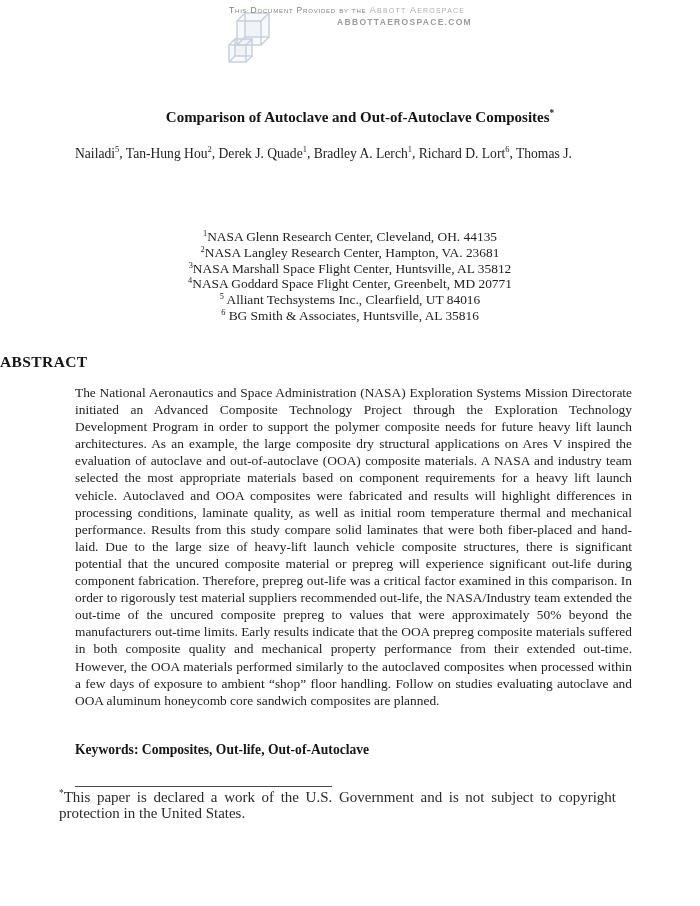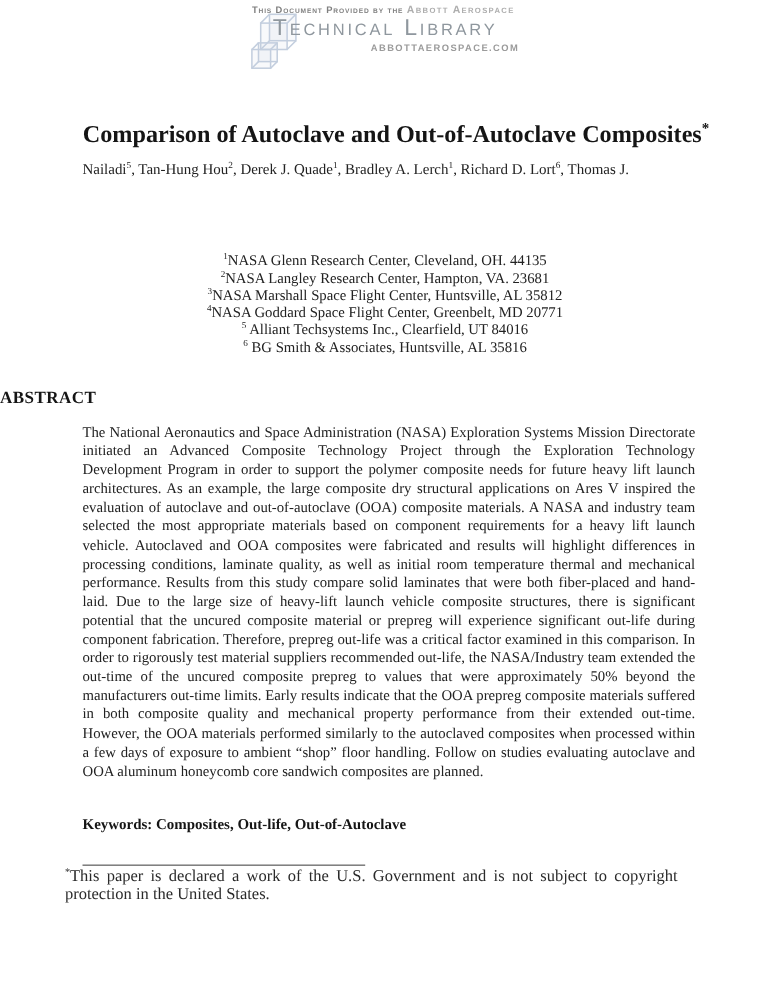--- a/index.html
+++ b/index.html
@@ -11,41 +11,41 @@
   }
   sup { font-size:62%; vertical-align:super; line-height:0; }
 
   
   .tl-header {
     position:absolute; top:4px; left:229px; width:246px;
     font-family:"Liberation Sans", sans-serif;
   }
   .tl-line1 {
     position:relative; z-index:2; white-space:nowrap;
-    font-variant:small-caps; font-weight:bold;
+    font-variant:small-caps; font-weight:normal;
     font-size:8.5px; letter-spacing:0.8px; color:#7f7f7f;
   }
   .tl-line1 .tl-brand { color:#aeaeae; font-size:9.5px; letter-spacing:1.2px; }
   .tl-title {
     position:relative; z-index:2; white-space:nowrap;
     font-variant:small-caps; font-weight:500;
     font-size:21px; letter-spacing:2.5px; color:#8f979e;
     line-height:1.0; margin:0 0 0 19px;
   }
   .tl-site {
     position:relative; z-index:2; text-align:right;
     font-size:8.5px; font-weight:bold; letter-spacing:1.3px;
     color:#9b9b9b; margin-top:2px; padding-right:3px;
   }
   .tl-cubes { position:absolute; left:-4px; top:7px; z-index:1; }
 
   
   .paper-title {
     position:absolute; top:109px; left:0; width:100%;
-    text-align:center; font-size:22px; font-weight:bold; color:#151515;padding-left:20px;
+    text-align:center; font-size:15px; font-weight:bold; color:#151515;padding-left:20px;
   }
   .authors {
     position:absolute; top:143px; left:75px; width:560px;
     font-size:13.6px; line-height:21px; color:#222;
   }
   .author-line { white-space:nowrap; }
 
   .affiliations {
     position:absolute; top:229px; left:0; width:100%;
     text-align:center; font-size:13.4px; line-height:15.8px; color:#222;
@@ -96,21 +96,20 @@
         <line x1="10" y1="28" x2="4" y2="34"></line>
         <line x1="27" y1="28" x2="21" y2="34"></line>
         <line x1="27" y1="45" x2="21" y2="51"></line>
         <line x1="10" y1="45" x2="4" y2="51"></line>
       </g>
     </svg>
     <div class="tl-line1">
       <span>This Document Provided by the</span>
       <span class="tl-brand">Abbott Aerospace</span>
     </div>
-    <div class="tl-title">Technical Library</div>
     <div class="tl-site">ABBOTTAEROSPACE.COM</div>
   </div>
 
   <h1 class="paper-title">Comparison of Autoclave and Out-of-Autoclave Composites<sup>*</sup></h1>
 
   <div class="authors">
     <div class="author-line">Nailadi<sup>5</sup>, Tan-Hung Hou<sup>2</sup>, Derek J. Quade<sup>1</sup>, Bradley A. Lerch<sup>1</sup>, Richard D. Lort<sup>6</sup>, Thomas J.</div>
   </div>
 
   <div class="affiliations">

